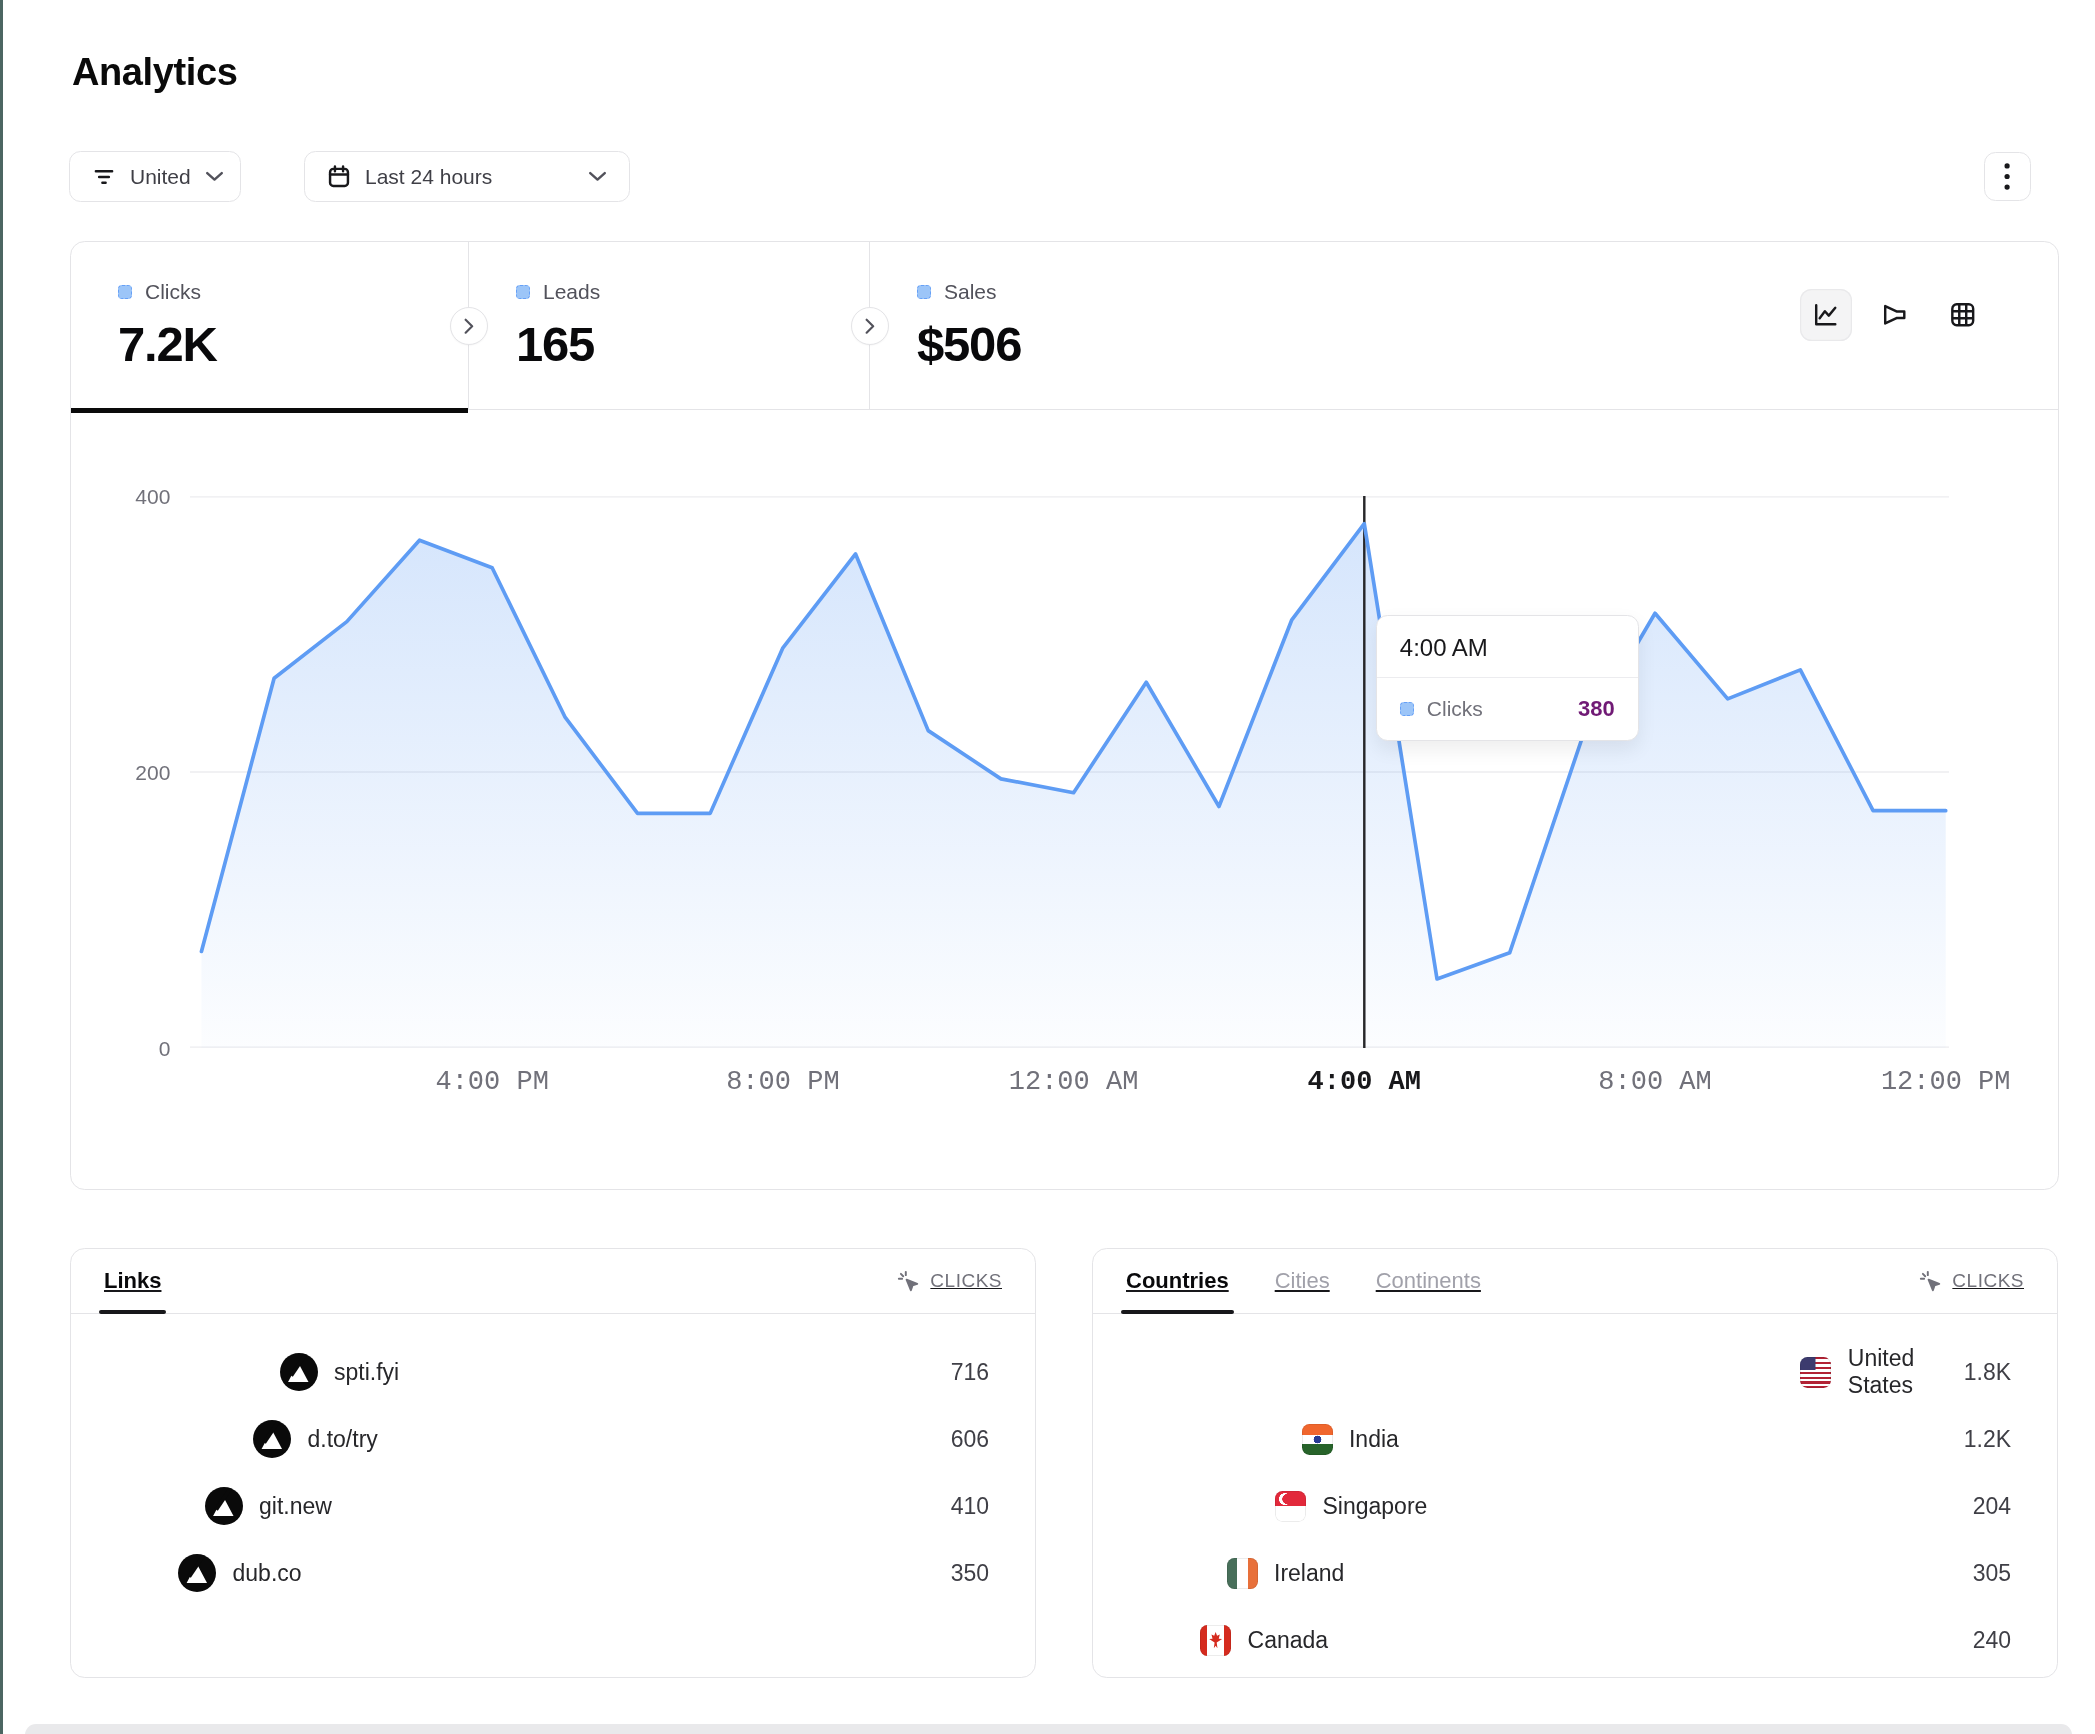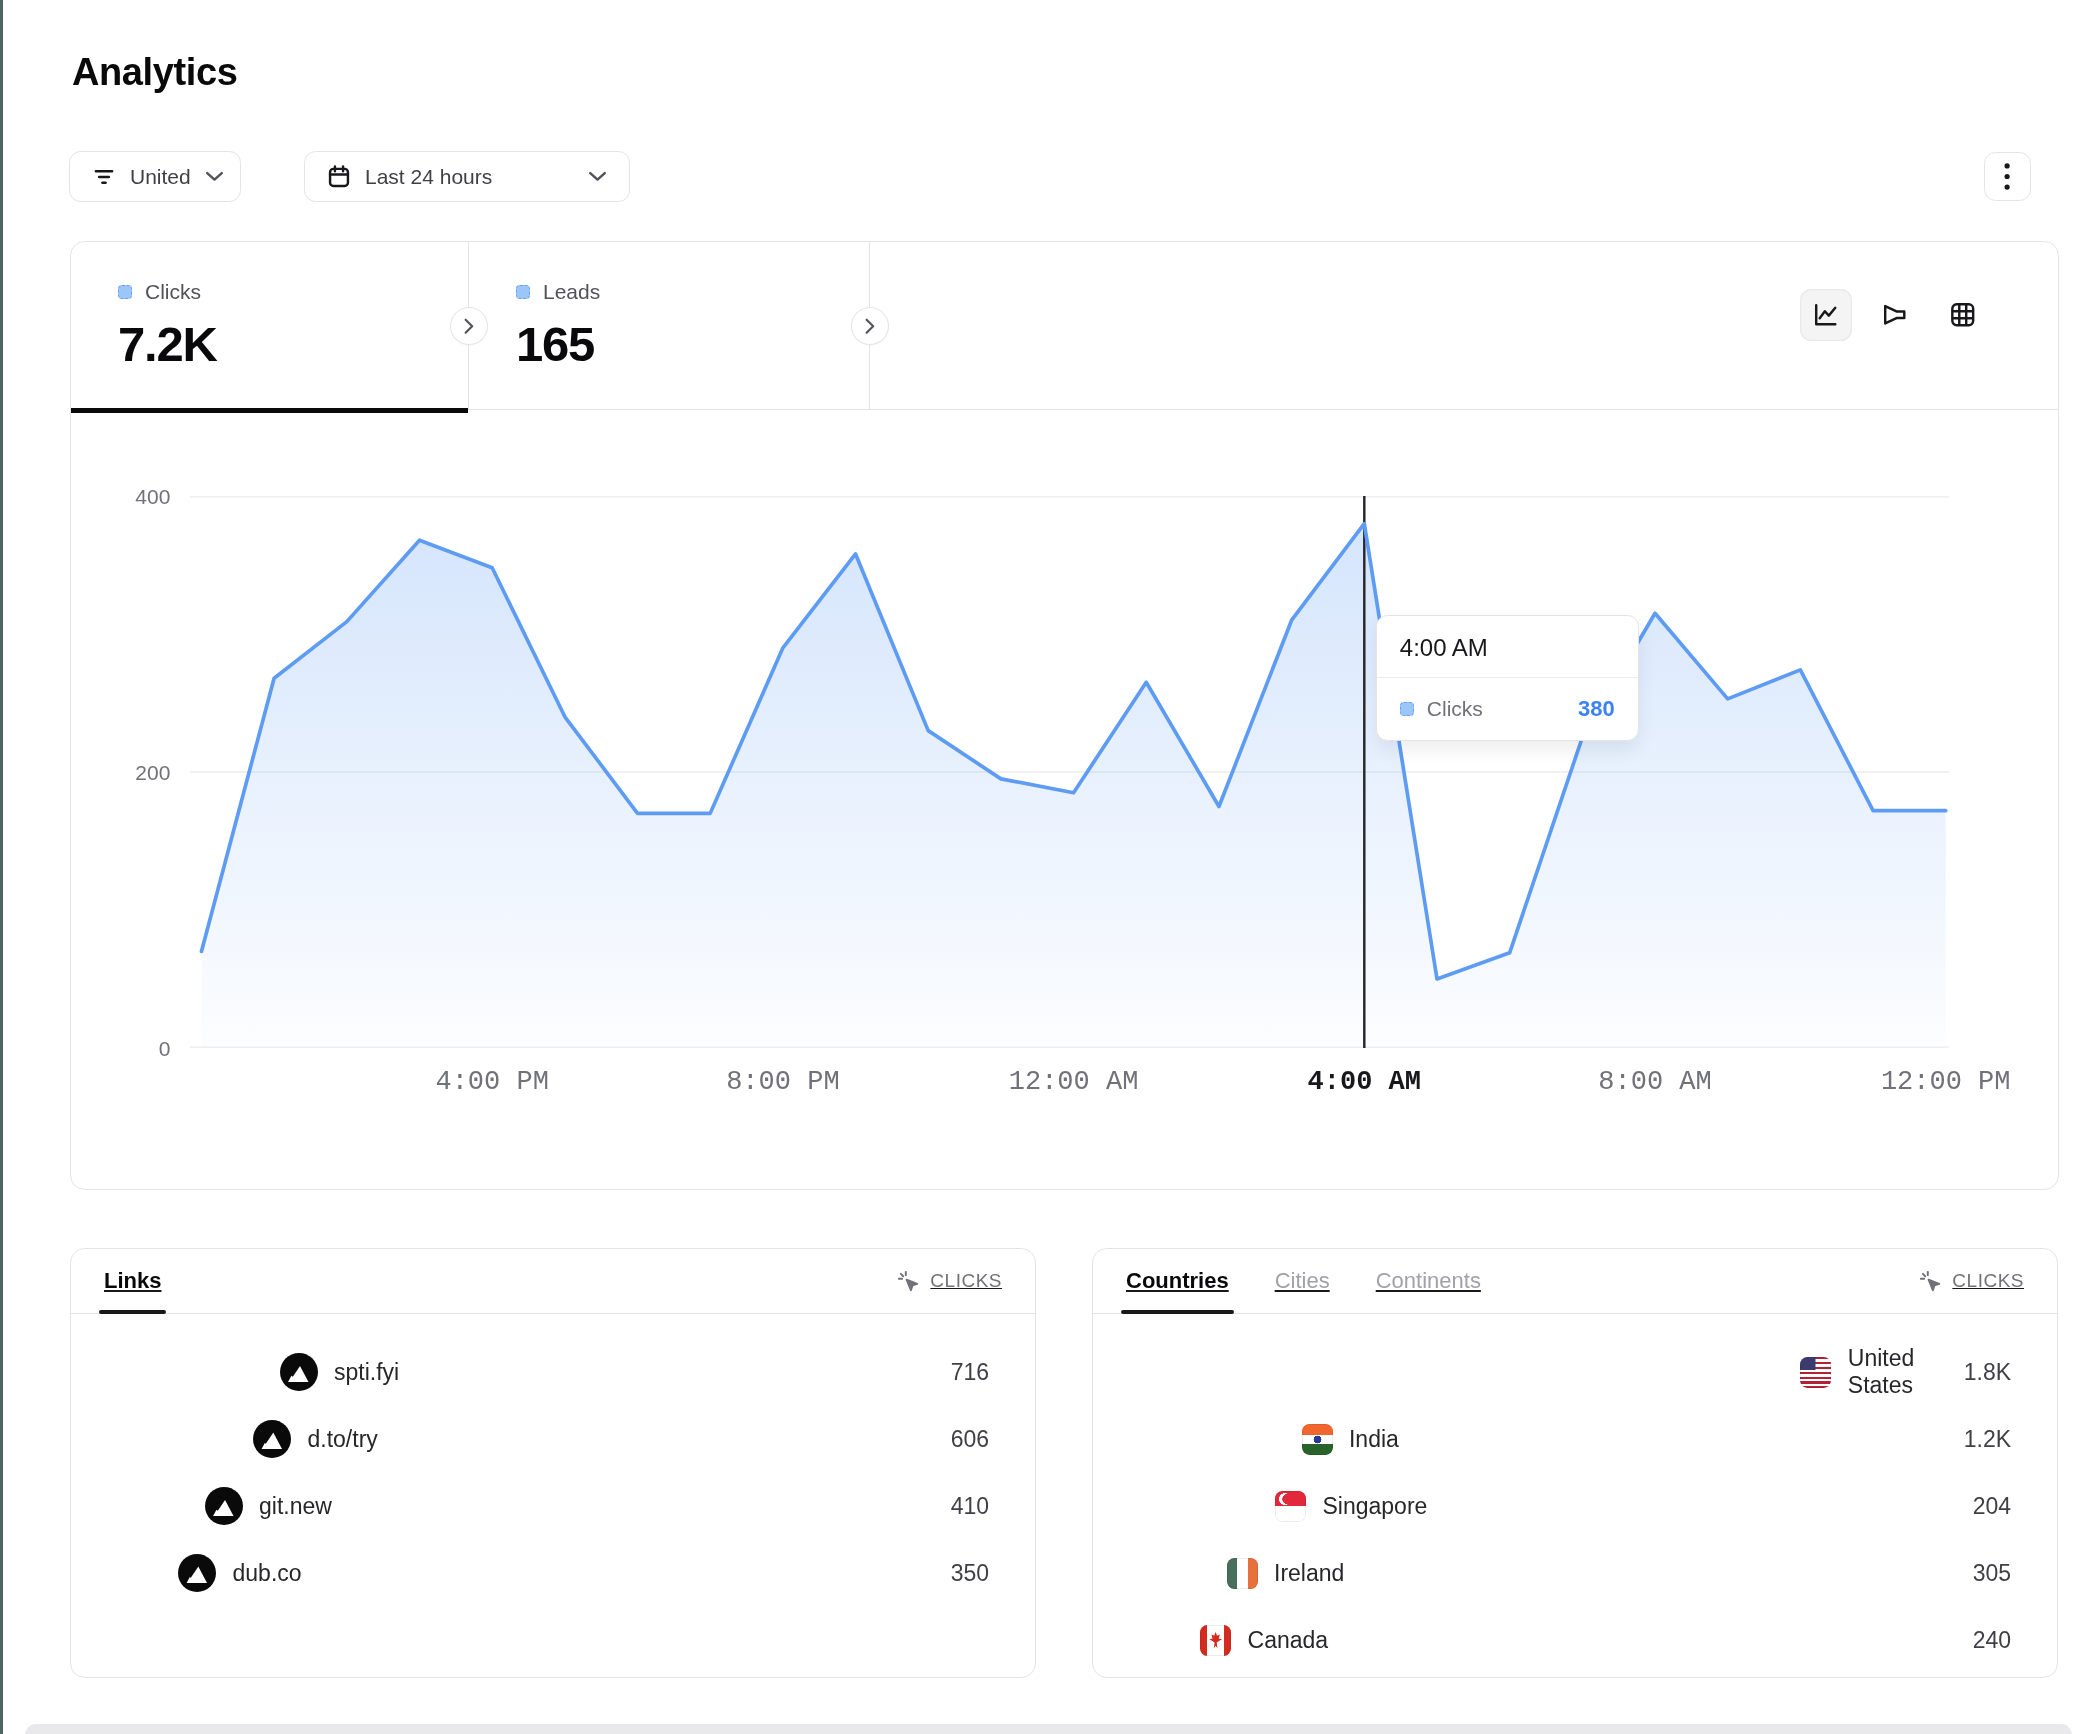--- a/index.html
+++ b/index.html
@@ -54,21 +54,21 @@
   .ylab { position:absolute; right:19.6px; font-size:21px; color:#71717a; white-space:nowrap; }
   .x-axis { position:absolute; left:119px; top:825px; width:1759px; height:36px; }
   .xlab { position:absolute; transform:translateX(-50%); font-size:27px; color:#71717a; white-space:nowrap;font-family:Liberation Mono, monospace; }
   .xlab.active { color:#18181b; font-weight:700; }
 
   .tooltip { position:absolute; top:119px; width:263px; background:#fff; border:1.2px solid #e4e4e7;
              border-radius:11.5px; box-shadow:0 8.2px 19.6px rgba(0,0,0,.07); z-index:5; }
   .tt-head { padding:18px 23px 14.7px; font-size:24px; color:#18181b; font-weight:500; border-bottom:1.2px solid #ececef; }
   .tt-row { display:flex; align-items:center; gap:13px; padding:18px 23px; }
   .tt-series { font-size:21px; color:#71717a; }
-  .tt-value { margin-left:auto; font-size:22px; font-weight:700; color:#3b82f6; }
+  .tt-value { margin-left:auto; font-size:22px; font-weight:700; color:#701a75; }
 
   
   .panel { position:absolute; top:1248px; width:966px; height:430px; background:#fff;
            border:1.2px solid #e4e4e7; border-radius:14.7px; }
   .panel.links { left:70px; } .panel.countries { left:1092px; }
   .panel-head { height:65px; border-bottom:1.2px solid #e4e4e7; display:flex; align-items:center; padding:0 33px;text-decoration:underline; }
   .ptab { position:relative; height:65px; display:flex; align-items:center; margin-right:46px;
           font-size:22px; font-weight:600; color:#09090b; cursor:pointer; }
   .ptab.inactive { color:#a1a1aa; font-weight:500; }
   .ptab.active::after { content:""; position:absolute; left:-4.9px; right:-4.9px; bottom:-0.8px; height:4.1px;
@@ -170,20 +170,27 @@
     </div>
     <div class="tab-divider" style="left:397px;"></div>
     <div class="stat-tab t2">
       <div class="legend-line">
         <span class="lsq"></span>
         <span>Leads</span>
       </div>
       <div class="stat-value">165</div>
     </div>
     <div class="tab-divider" style="left:798px;"></div>
+    <div class="stat-tab t3">
+      <div class="legend-line">
+        <span class="lsq"></span>
+        <span>Sales</span>
+      </div>
+      <div class="stat-value">$506</div>
+    </div>
 
     <div class="chev-btn c1">
       <svg class="ic" width="9.8" height="16.4" viewBox="0 0 12 20" fill="none" stroke="#52525b" stroke-width="2.6" stroke-linecap="round" stroke-linejoin="round">
           <path d="M2 2l8 8-8 8"></path>
         </svg>
     </div>
     <div class="chev-btn c2">
       <svg class="ic" width="9.8" height="16.4" viewBox="0 0 12 20" fill="none" stroke="#52525b" stroke-width="2.6" stroke-linecap="round" stroke-linejoin="round">
           <path d="M2 2l8 8-8 8"></path>
         </svg>

